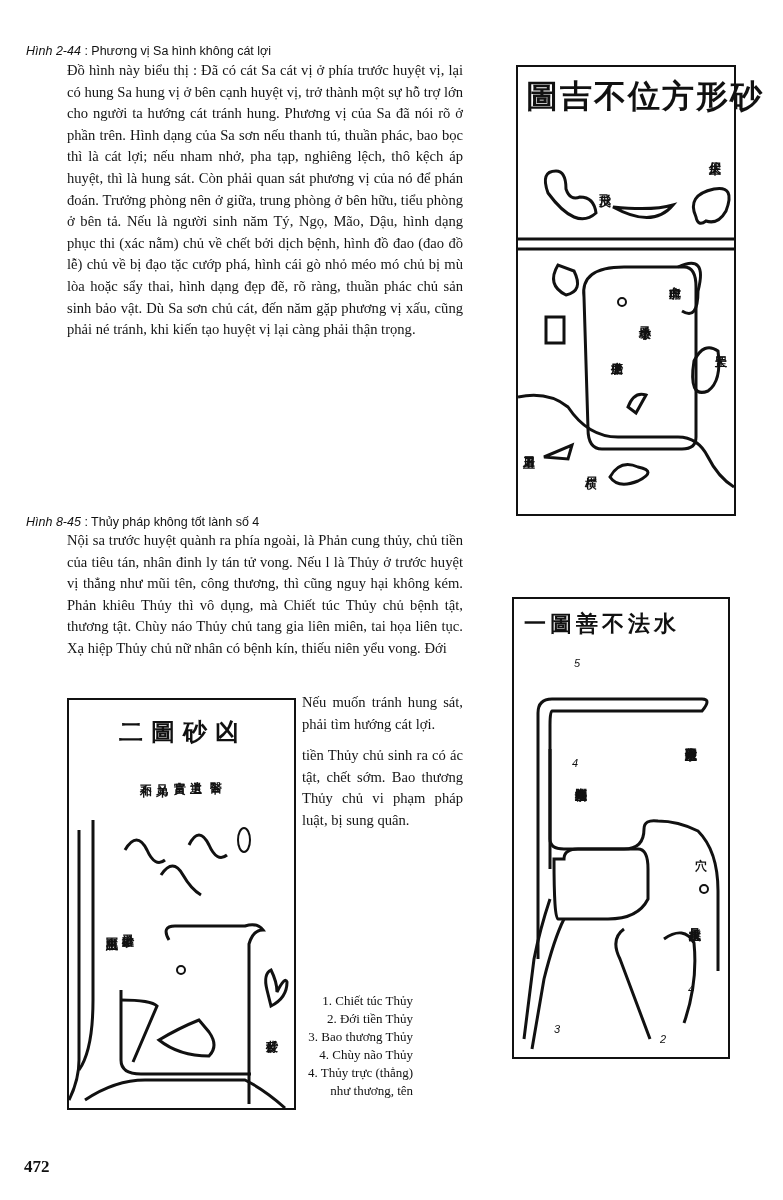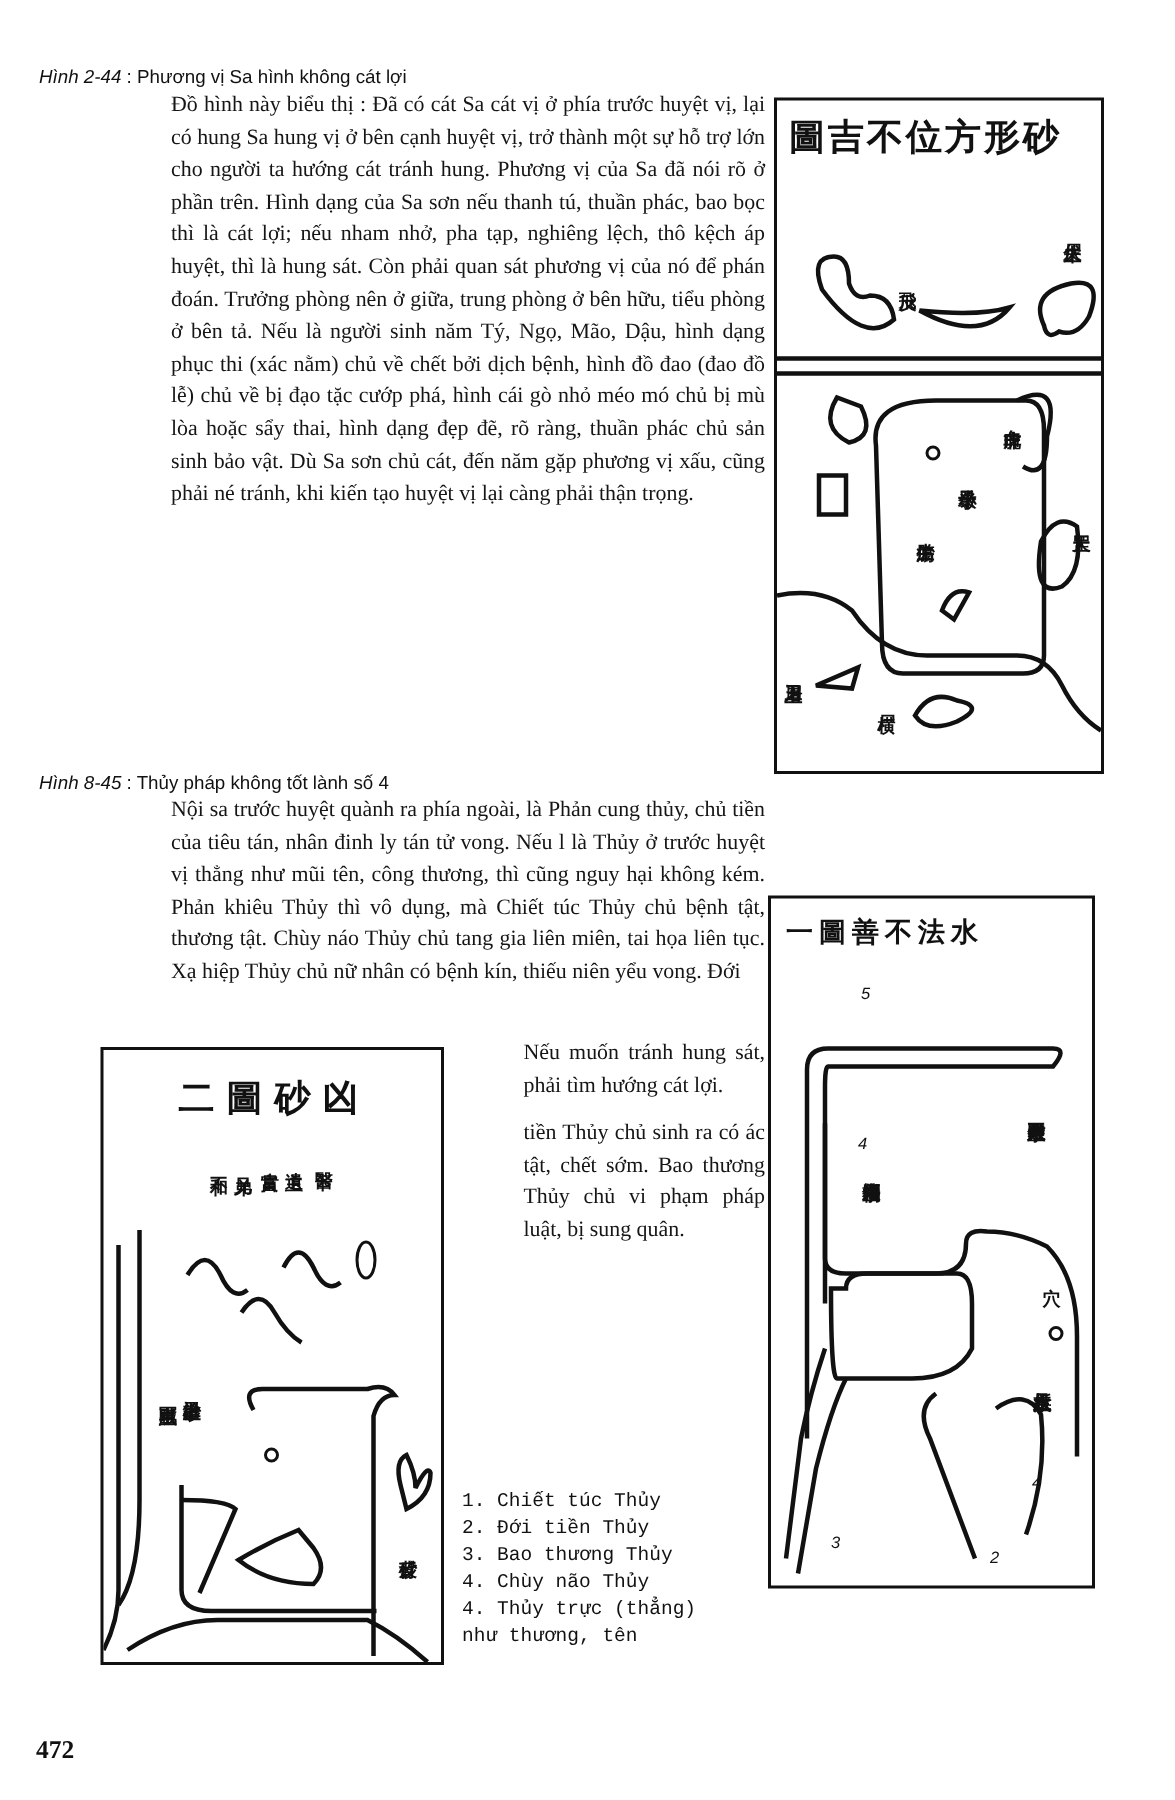--- a/index.html
+++ b/index.html
@@ -1,22 +1,22 @@
 <!DOCTYPE html>
 <html><head>
 <meta charset="utf-8">
 <style>
   html, body { margin: 0; padding: 0; background: #ffffff; }
   body { width: 783px; height: 1200px; position: relative; overflow: hidden; color: #111; }
   .caption { position: absolute; font-family: "Liberation Sans", sans-serif; font-size: 12.5px; color: #111; white-space: nowrap; }
   .caption .fig { font-style: italic; }
-  .para { position: absolute; font-family: "Liberation Serif", serif; font-size: 14.6px; line-height: 21.6px; text-align: justify; color: #151515; margin-left: 47px; }
+  .para { position: absolute; font-family: "Liberation Serif", serif; font-size: 14.6px; line-height: 21.6px; text-align: justify; color: #151515; }
   .para p { margin: 0; }
   .para p + p { margin-top: 10px; }
-  .legend { position: absolute; font-family: Liberation Mono, monospace; font-size: 13px; line-height: 18px; color: #111; }
+  .legend { position: absolute; font-family: Liberation Serif, serif; font-size: 13px; line-height: 18px; color: #111; text-align: right; }
   .legend div { white-space: nowrap; }
   .pageno { position: absolute; left: 24px; top: 1157px; font-family: "Liberation Serif", serif; font-weight: bold; font-size: 17px; }
   .figure { position: absolute; border: 2px solid #111; background: #fff; }
   .figure svg { position: absolute; left: 0; top: 0; }
   .fig-title { position: absolute; font-family: "DejaVu Serif", serif; font-weight: bold; color: #111; white-space: nowrap; }
   .vlabel { position: absolute; font-family: "DejaVu Serif", serif; font-weight: bold; font-size: 12px; line-height: 13px; writing-mode: vertical-rl; color: #111; }
   .num { position: absolute; font-family: "Liberation Sans", sans-serif; font-size: 11px; font-style: italic; color: #111; }
 </style>
 </head>
 <body>
@@ -42,21 +42,21 @@
       <path d="M0 330 q30 -6 50 10 q20 30 50 30 l60 0 q20 0 30 20 q10 20 26 30"></path>
       <path d="M160 200 q30 -14 20 24 q0 30 -16 20"></path>
       <path d="M176 294 q10 -20 24 -10 q4 30 -10 40 q-20 8 -14 -30z"></path>
       <path d="M92 410 q10 -18 28 -10 q20 4 0 14 q-20 8 -28 -4z"></path>
       <path d="M26 390 l28 -12 l-4 14z"></path>
       <rect x="28" y="250" width="18" height="26"></rect>
       <circle cx="104" cy="235" r="4" stroke-width="2"></circle>
       <path d="M110 340 q6 -16 18 -12 l-10 18z"></path>
     </g>
   </svg>
-  <div class="fig-title" style="left:8px; top:8px; font-size:24px; letter-spacing:2px;">圖吉不位方形砂</div>
+  <div class="fig-title" style="left:8px; top:8px; font-size:32px; letter-spacing:2px;">圖吉不位方形砂</div>
   <div class="vlabel" style="left:190px; top:86px;">未上伏尸</div>
   <div class="vlabel" style="left:80px; top:118px;">反飛</div>
   <div class="vlabel" style="left:120px; top:250px;">子癸小墩</div>
   <div class="vlabel" style="left:92px; top:285px;">生瘍胎</div>
   <div class="vlabel" style="left:150px; top:210px;">非白虎</div>
   <div class="vlabel" style="left:196px; top:280px;">天罡</div>
   <div class="vlabel" style="left:4px; top:380px;">丑上屠刀</div>
   <div class="vlabel" style="left:66px; top:400px;">横尸</div>
 </div>
 
@@ -117,21 +117,21 @@
       <path d="M24 360 L24 114 q0 -14 14 -14 l150 0 q10 0 0 12 l-150 0 q-2 0 -2 14 L36 270"></path>
       <path d="M36 150 L36 240 q0 10 14 10 l60 0 q20 0 20 -20 q0 -10 14 -8 q20 0 40 10 q20 20 20 60 l0 80"></path>
       <path d="M50 260 q0 -10 14 -10 l60 0 q10 0 10 20 l0 30 q-10 20 -40 20 l-50 0 q-4 0 -4 -60z"></path>
       <path d="M36 300 q-10 30 -16 60 l-10 80"></path>
       <path d="M50 320 q-10 20 -20 60 l-12 70"></path>
       <path d="M110 330 q-14 10 -4 30 l30 80"></path>
       <path d="M150 340 q20 -14 30 4 q4 40 -10 80"></path>
       <circle cx="190" cy="290" r="4" stroke-width="2"></circle>
     </g>
   </svg>
-  <div class="fig-title" style="left:10px; top:10px; font-size:18px; letter-spacing:4px;">一圖善不法水</div>
+  <div class="fig-title" style="left:10px; top:10px; font-size:22px; letter-spacing:4px;">一圖善不法水</div>
   <div class="num" style="left:60px; top:58px;">5</div>
   <div class="num" style="left:58px; top:158px;">4</div>
   <div class="num" style="left:40px; top:424px;">3</div>
   <div class="num" style="left:146px; top:434px;">2</div>
   <div class="num" style="left:174px; top:384px;">4</div>
   <div class="vlabel" style="left:170px; top:140px; height:90px;">仰弓水主人財不聚</div>
   <div class="vlabel" style="left:60px; top:180px; height:70px;">捲腳水主傷禍</div>
   <div class="vlabel" style="left:180px; top:250px;">穴</div>
   <div class="vlabel" style="left:174px; top:320px; height:70px;">折足水主足疾</div>
 </div>

